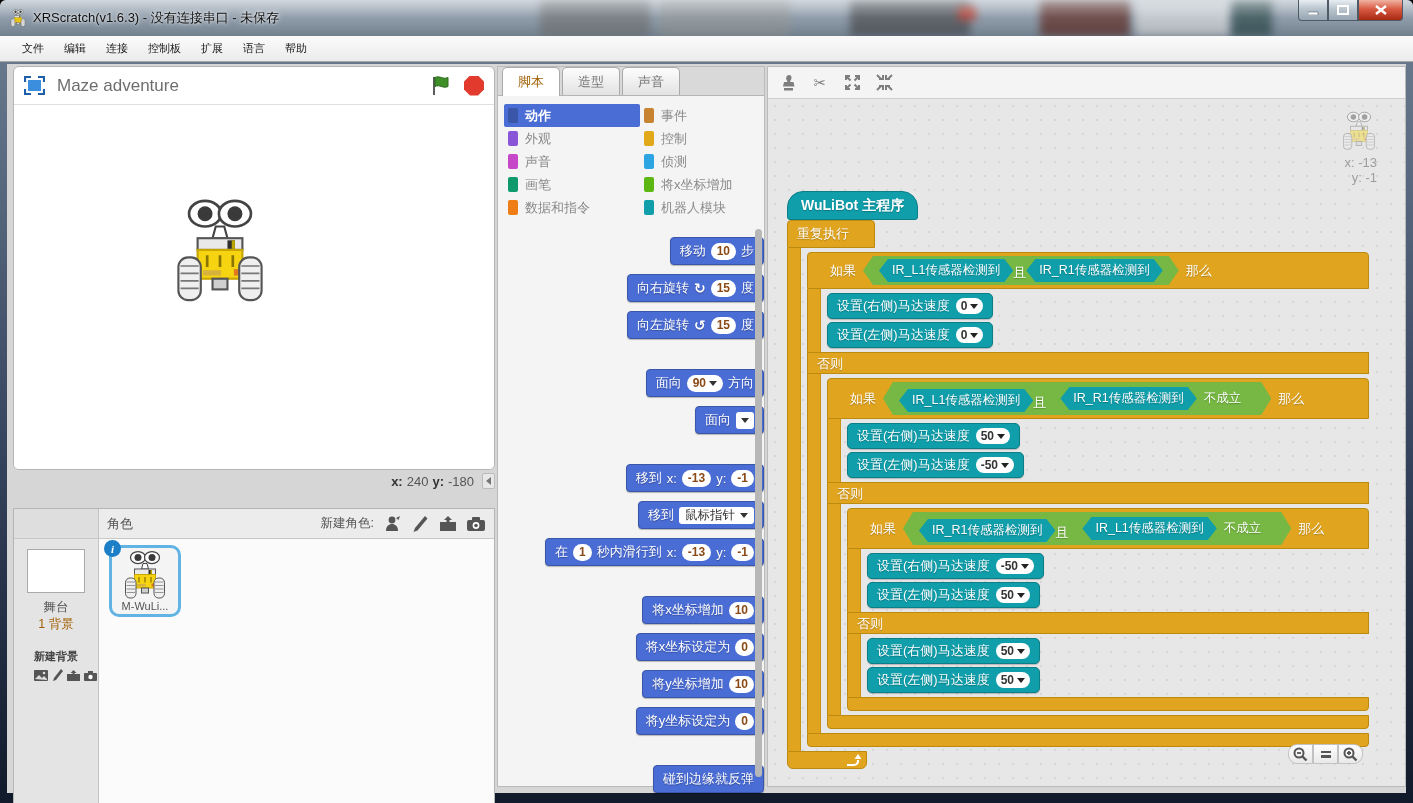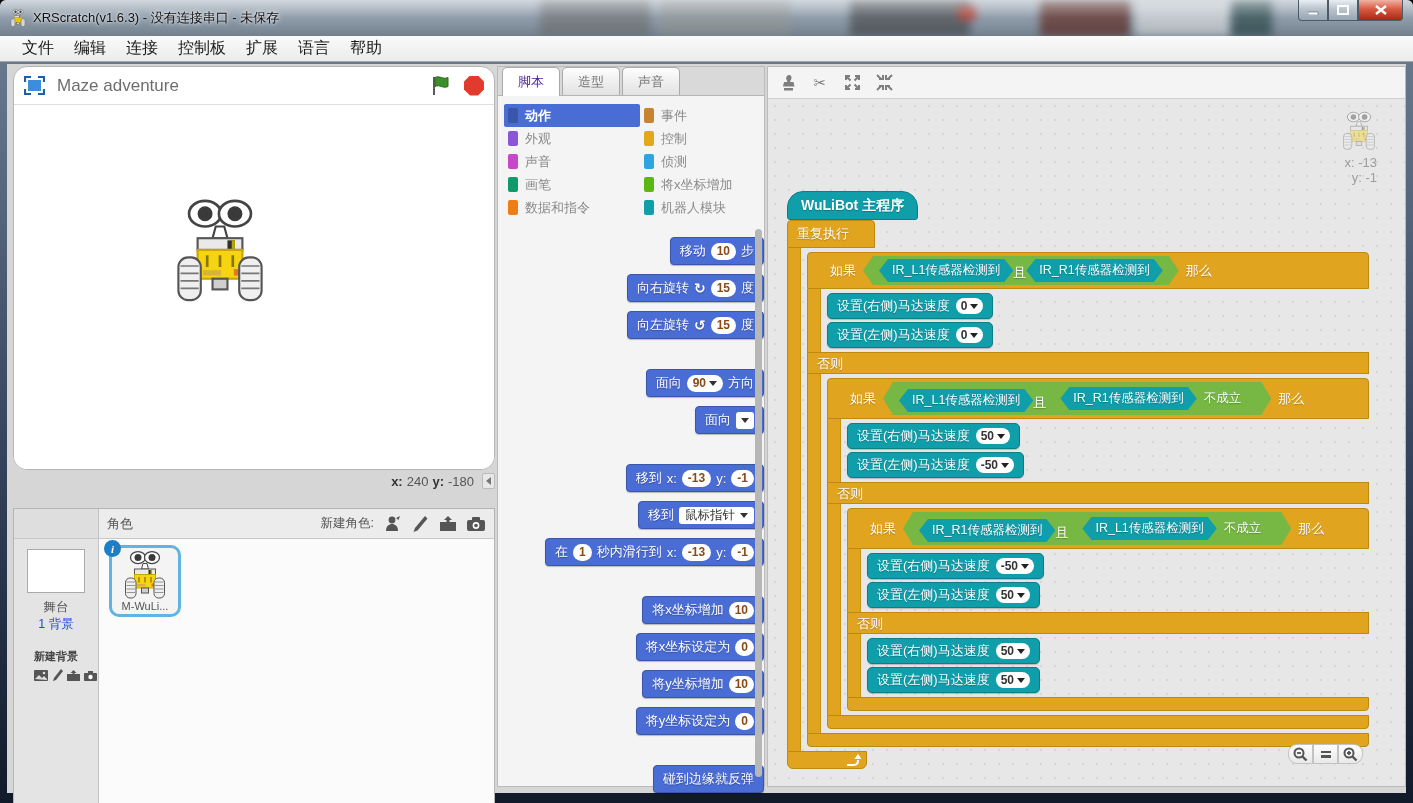--- a/index.html
+++ b/index.html
@@ -14,29 +14,29 @@
   .tb-overlay { position:absolute; inset:0; background:linear-gradient(180deg,rgba(255,255,255,.45),rgba(255,255,255,.08) 48%,rgba(0,0,0,.08)); }
   .tb-content { position:absolute; inset:0; display:flex; align-items:center; padding-left:10px; gap:7px; }
   .tb-title { font-size:13px; color:#101010; text-shadow:0 0 3px rgba(255,255,255,.9),0 0 6px rgba(255,255,255,.8); }
   .winbtns { position:absolute; top:0; right:10px; display:flex; }
   .winbtn { width:30px; height:21px; border:1px solid #4e5a66; border-top:none; background:linear-gradient(180deg,#e8eef3,#b9c4cd 45%,#97a5b1); display:flex; align-items:center; justify-content:center; }
   .winbtn.first { border-radius:0 0 0 4px; }
   .winbtn.close { width:45px; border-radius:0 0 4px 0; background:linear-gradient(180deg,#f0b3a3,#d85a42 45%,#a82912); }
 
   
   .menubar { height:26px; background:linear-gradient(180deg,#fbfbfb,#ebebeb); border-bottom:1px solid #a8a8a8; display:flex; align-items:center; padding-left:12px; flex:none; }
-  .menu-item { font-size:16px; color:#1a1a1a; padding:3px 10px; cursor:default; }
+  .menu-item { font-size:11px; color:#1a1a1a; padding:3px 10px; cursor:default; }
 
   
   .frame { flex:1; background:linear-gradient(180deg,#67788d,#33415a 55%,#101a2a); padding:2px 7px 10px 7px; }
   .client { position:relative; width:1399px; height:100%; background:#d6d6d6; }
 
   
   .left-panel { position:absolute; left:6px; top:2px; width:482px; }
-  .stage-card { height:404px; background:#fff; border:1px solid #b5b5b5; border-radius:14px; overflow:hidden; }
+  .stage-card { height:404px; background:#fff; border:1px solid #b5b5b5; border-radius:6px; overflow:hidden; }
   .stage-header { height:38px; border-bottom:1px solid #e0e0e0; display:flex; align-items:center; padding:0 10px; gap:12px; }
   .stage-title { flex:1; font-size:17px; color:#6e6e6e; }
   .stop-octagon { width:20px; height:20px; background:#e23b2e; clip-path:polygon(30% 0,70% 0,100% 30%,100% 70%,70% 100%,30% 100%,0 70%,0 30%); }
   .stage-view { position:relative; height:364px; background:#fff; }
   .stage-sprite { position:absolute; left:158px; top:92px; width:96px; height:108px; }
   .coords-row { height:20px; display:flex; justify-content:flex-end; align-items:center; gap:4px; font-size:13px; color:#555; padding:2px 0 0 0; }
   .coords-row b { color:#333; font-weight:bold; }
   .collapse-btn { width:13px; height:16px; background:#e8e8e8; border:1px solid #bbb; border-radius:2px; margin-left:4px; display:flex; align-items:center; justify-content:center; }
   .tri-left { width:0; height:0; border-top:4px solid transparent; border-bottom:4px solid transparent; border-right:5px solid #777; }
 
@@ -45,35 +45,35 @@
   .sp-header { height:30px; display:flex; flex:none; border-bottom:1px solid #c8c8c8; }
   .sp-h-left { width:85px; background:#dedede; border-right:1px solid #c4c4c4; }
   .sp-h-right { flex:1; background:#ececec; display:flex; align-items:center; padding:0 8px; gap:8px; }
   .sp-h-title { flex:1; font-size:13px; color:#555; }
   .newsprite-label { font-size:12.5px; color:#555; }
   .icon-btn { display:flex; align-items:center; justify-content:center; width:20px; height:20px; }
   .sp-body { flex:1; display:flex; }
   .sp-b-left { width:85px; background:#e4e4e4; border-right:1px solid #c4c4c4; display:flex; flex-direction:column; align-items:center; padding-top:10px; }
   .stage-thumb { width:58px; height:44px; background:#fff; border:1px solid #aaa; }
   .stage-label { margin-top:6px; font-size:12.5px; color:#555; }
-  .backdrop-count { font-size:12.5px; color:#1d4ed8; }
+  .backdrop-count { font-size:12.5px; color:#a16207; }
   .newbackdrop { margin-top:16px; align-self:flex-start; padding-left:20px; }
   .newbackdrop-label { font-size:11px; color:#444; font-weight:bold; }
   .mini-icons { display:flex; gap:4px; margin-top:3px; }
   .sp-b-right { flex:1; position:relative; background:#fbfbfb; }
   .sprite-tile { position:absolute; left:10px; top:6px; width:72px; height:72px; background:#f4f4f4; border:3px solid #61b3e4; border-radius:10px; display:flex; flex-direction:column; align-items:center; }
   .sprite-tile svg.thumb { width:46px; height:50px; margin-top:2px; }
   .sprite-tile-name { font-size:11px; color:#555; }
   .info-badge { position:absolute; left:-8px; top:-8px; width:17px; height:17px; background:#1c7ec6; color:#fff; border-radius:50%; font-size:11px; font-weight:bold; font-style:italic; display:flex; align-items:center; justify-content:center; font-family:"Liberation Serif","DejaVu Serif",serif; }
 
   
   .palette-panel { position:absolute; left:490px; top:2px; width:268px; height:721px; background:#f4f4f4; border:1px solid #bbb; display:flex; flex-direction:column; }
   .tabs { height:29px; background:#d9d9d9; display:flex; align-items:flex-end; padding-left:4px; gap:2px; border-bottom:1px solid #b5b5b5; flex:none; }
   .tab { font-size:13px; color:#777; background:linear-gradient(180deg,#fdfdfd,#e2e2e2); border:1px solid #aaa; border-bottom:none; border-radius:5px 5px 0 0; padding:5px 15px 4px; }
-  .tab.sel { background:#fff; color:#4c1d95; padding-bottom:5px; margin-bottom:-1px;text-align:center; }
+  .tab.sel { background:#fff; color:#a16207; padding-bottom:5px; margin-bottom:-1px;text-align:center; }
   .cats { display:grid; grid-template-columns:136px 124px; grid-template-rows:repeat(5,23px); grid-auto-flow:column; padding:8px 0 4px 6px; flex:none; }
   .cat-row { display:flex; align-items:center; gap:7px; padding-left:4px; border-radius:2px; }
   .cat-row .swatch { width:10px; height:15px; border-radius:2px; flex:none; }
   .cat-label { font-size:13px; color:#8a8a8a; white-space:nowrap; }
   .cat-row.sel { background:#4a6cd5; }
   .cat-row.sel .cat-label { color:#fff; font-weight:bold; }
   .blocks { position:relative; flex:1; padding:14px 0 0 6px; display:flex; flex-direction:column; align-items:flex-end; }
   .pblock { display:inline-flex; align-items:center; gap:5px; background:#4a6cd5; border:1px solid #3a56a8; border-radius:4px; padding:4px 9px; margin-bottom:9px; color:#fff; font-size:13px; box-shadow:0 1px 1px rgba(0,0,0,.25); text-shadow:0 1px 1px rgba(0,0,0,.3); }
   .pblock.ggap { margin-top:21px; }
   .bt { white-space:nowrap; }

